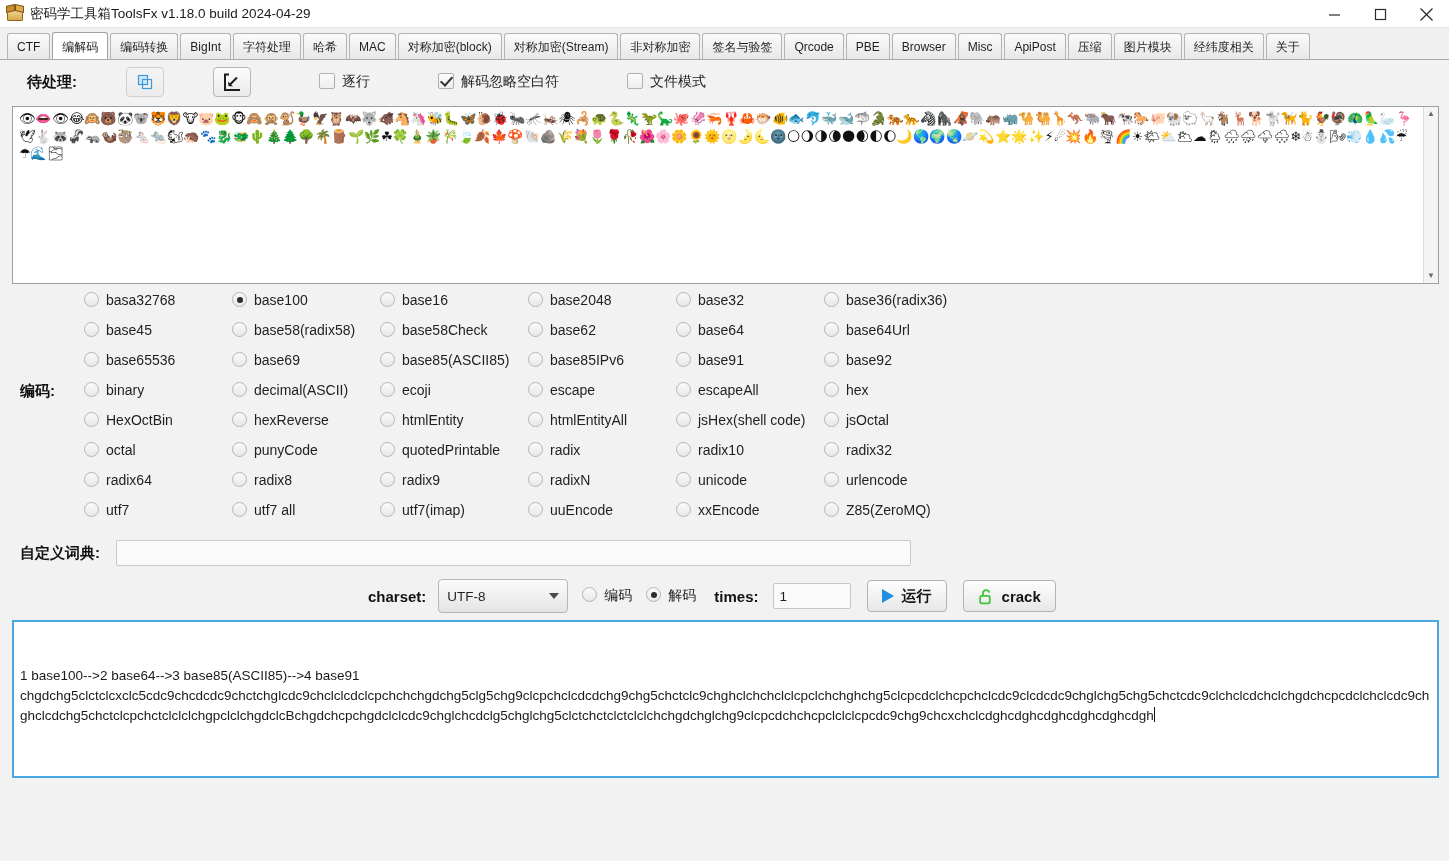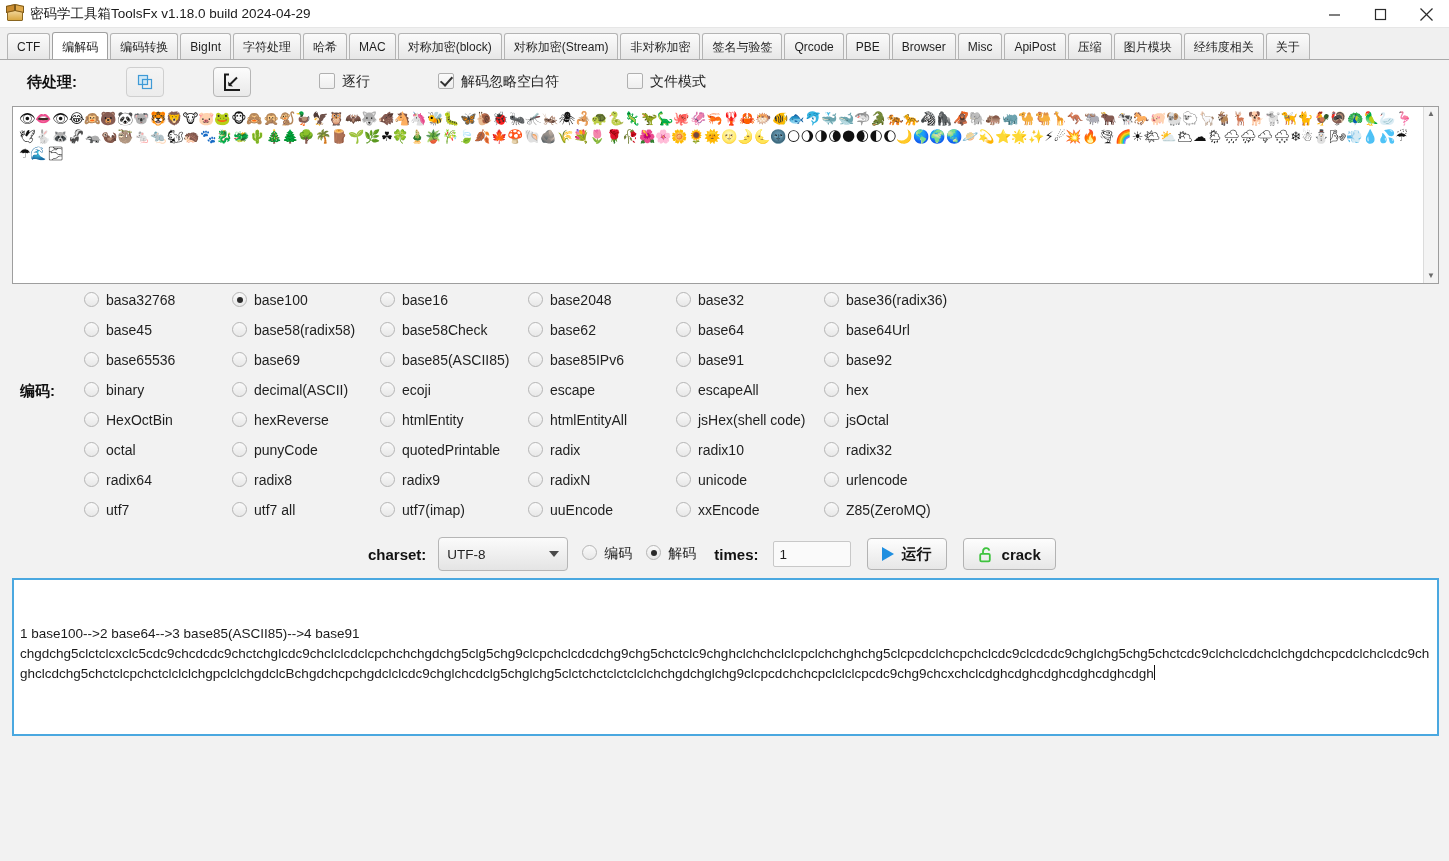--- a/index.html
+++ b/index.html
@@ -657,20 +657,24 @@
           <span class="radio"></span>
           <span class="rad-label">xxEncode</span>
         </div>
         <div class="rad-item">
           <span class="radio"></span>
           <span class="rad-label">Z85(ZeroMQ)</span>
         </div>
       </div>
   </div>
 
+  <div class="row-dict">
+    <div class="lbl-bold">自定义词典:</div>
+    <input class="textinput" id="dict-input" value="" style="">
+  </div>
 
   <div class="row-charset">
     <div class="lbl-bold">charset:</div>
     <div class="select">
       <span>UTF-8</span>
       <span class="caret"></span>
     </div>
     <div class="rad-item">
       <span class="radio"></span>
       <span class="rad-label">编码</span>

